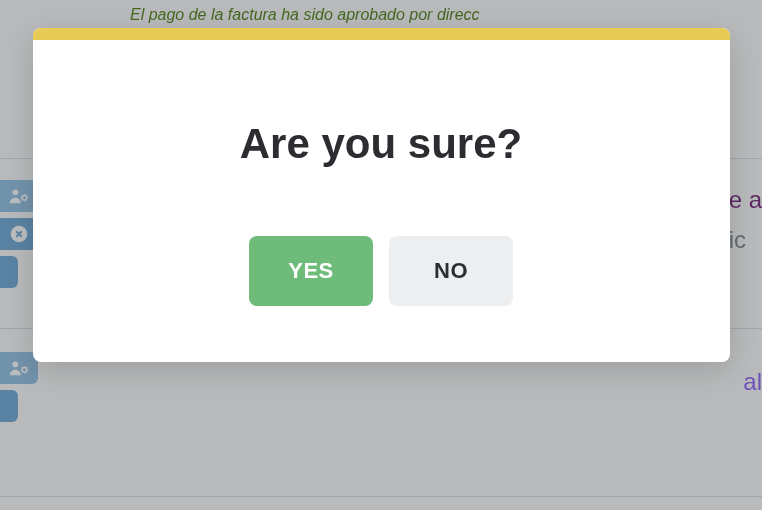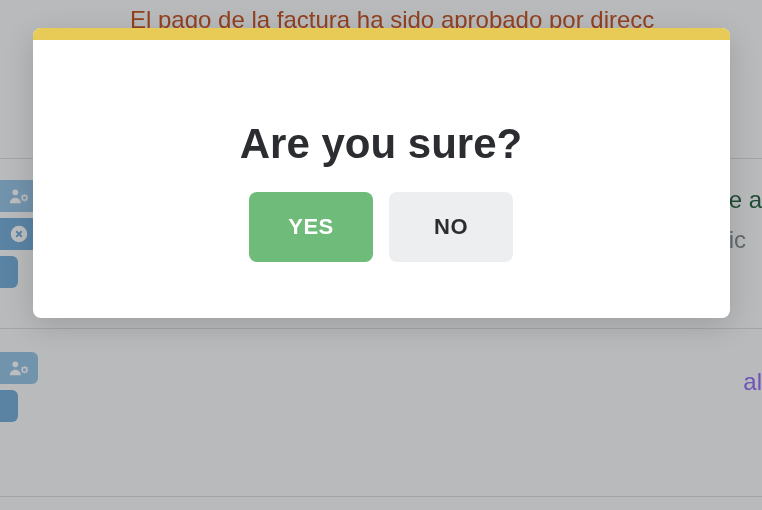--- a/index.html
+++ b/index.html
@@ -20,24 +20,25 @@
       top: 0;
       left: 0;
       width: 100%;
       height: 100%;
       background: #fafbfb;
     }
     .bg-text-top {
       position: absolute;
       top: 6px;
       left: 130px;
-      font-size: 24px;
-      color: #c2410c;
+      font-size: 16px;
+      color: #4d7c0f;
       white-space: nowrap;
       font-weight: 400;
+      font-style: italic;
     }
     .bg-divider1 {
       position: absolute;
       top: 158px;
       left: 0;
       width: 100%;
       height: 1px;
       background: #d9dcdf;
     }
     .bg-row-group1 {
@@ -81,21 +82,21 @@
       background: #8fbfe3;
     }
     .bg-icon-pill.half {
       width: 18px;
     }
     .bg-text-right1 {
       position: absolute;
       top: 186px;
       right: 0;
       font-size: 24px;
-      color: #14532d;
+      color: #701a75;
       white-space: nowrap;
     }
     .bg-text-right2 {
       position: absolute;
       top: 226px;
       right: 16px;
       font-size: 24px;
       color: #7a7f85;
       white-space: nowrap;
     }
@@ -132,21 +133,21 @@
       width: 100%;
     }
     .modal-body {
       padding: 80px 60px 56px 60px;
       text-align: center;
     }
     .modal-title {
       font-size: 42px;
       font-weight: 700;
       color: #2b2d30;
-      margin-bottom: 24px;
+      margin-bottom: 68px;
     }
     .modal-message {
       font-size: 26px;
       font-weight: 400;
       color: #7e8286;
       line-height: 1.55;
       margin-bottom: 58px;
     }
     .modal-actions {
       display: flex;

